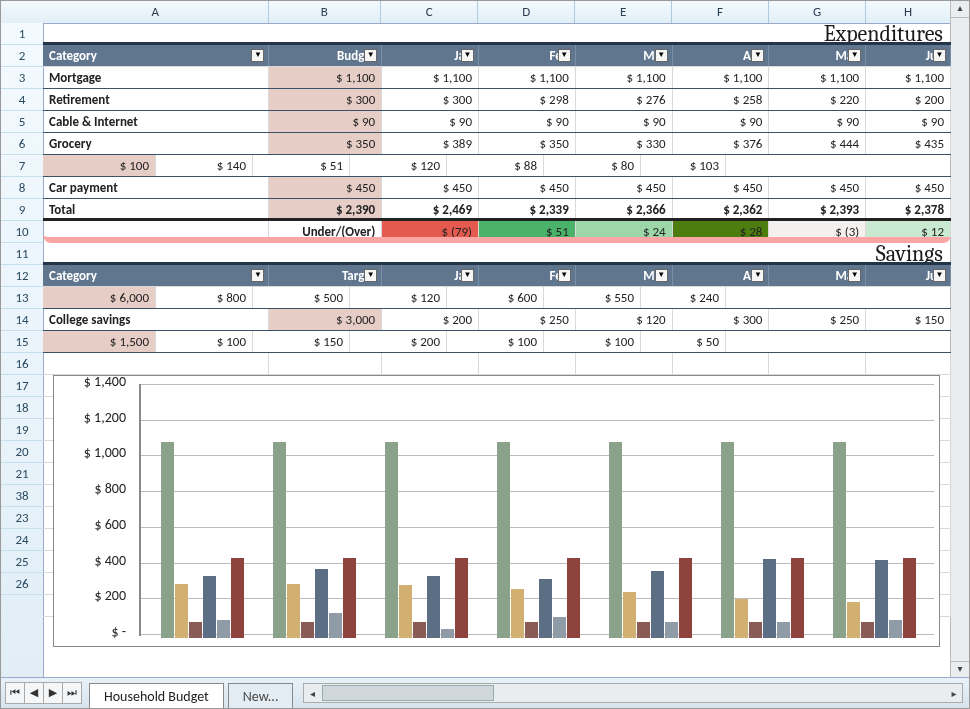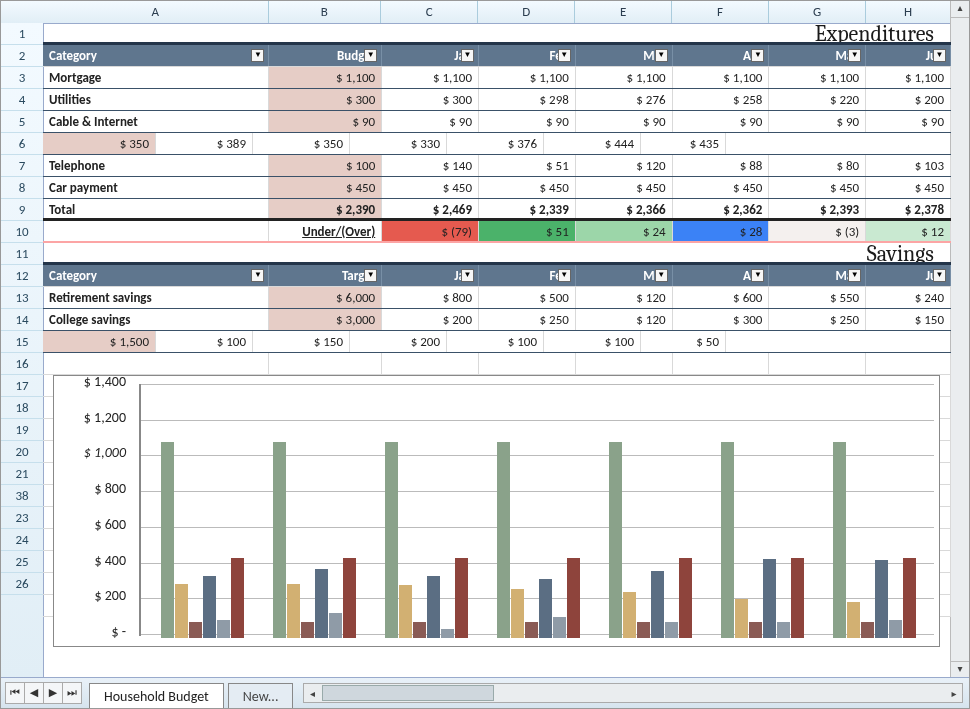--- a/index.html
+++ b/index.html
@@ -107,21 +107,21 @@
   .colG { width: 97px; text-align: right;}
   .colH { width: 85px; text-align: right;}
 
   .title-row {
     border-bottom: 3px solid #24354a;
   }
   .title-text {
     font-family: Cambria, Georgia, serif;
     font-size: 22px;
     text-align: right;
-    padding-right: 17px;
+    padding-right: 8px;
     color: #1a1a1a;
   }
   .header-row {
     background: #5f768e;
     color: #fff;
     font-weight: bold;
   }
   .header-row .c { border-right: 1px solid #788fa6; position:relative;}
   .filter {
     display:inline-block;
@@ -312,50 +312,50 @@
           <div class="c colA">Mortgage</div>
           <div class="c colB">$ 1,100</div>
           <div class="c colC">$ 1,100</div>
           <div class="c colD">$ 1,100</div>
           <div class="c colE">$ 1,100</div>
           <div class="c colF">$ 1,100</div>
           <div class="c colG">$ 1,100</div>
           <div class="c colH">$ 1,100</div>
         </div>
         <div class="row datarow">
-          <div class="c colA">Utilities</div>
+          <div class="c colA">Retirement</div>
           <div class="c colB">$ 300</div>
           <div class="c colC">$ 300</div>
           <div class="c colD">$ 298</div>
           <div class="c colE">$ 276</div>
           <div class="c colF">$ 258</div>
           <div class="c colG">$ 220</div>
           <div class="c colH">$ 200</div>
         </div>
         <div class="row datarow">
           <div class="c colA">Cable &amp; Internet</div>
           <div class="c colB">$ 90</div>
           <div class="c colC">$ 90</div>
           <div class="c colD">$ 90</div>
           <div class="c colE">$ 90</div>
           <div class="c colF">$ 90</div>
           <div class="c colG">$ 90</div>
           <div class="c colH">$ 90</div>
         </div>
         <div class="row datarow">
+          <div class="c colA">Grocery</div>
           <div class="c colB">$ 350</div>
           <div class="c colC">$ 389</div>
           <div class="c colD">$ 350</div>
           <div class="c colE">$ 330</div>
           <div class="c colF">$ 376</div>
           <div class="c colG">$ 444</div>
           <div class="c colH">$ 435</div>
         </div>
         <div class="row datarow">
-          <div class="c colA">Telephone</div>
           <div class="c colB">$ 100</div>
           <div class="c colC">$ 140</div>
           <div class="c colD">$ 51</div>
           <div class="c colE">$ 120</div>
           <div class="c colF">$ 88</div>
           <div class="c colG">$ 80</div>
           <div class="c colH">$ 103</div>
         </div>
         <div class="row datarow">
           <div class="c colA">Car payment</div>
@@ -373,27 +373,27 @@
       <div class="c colA">Total</div>
       <div class="c colB">$ 2,390</div>
       <div class="c colC">$ 2,469</div>
       <div class="c colD">$ 2,339</div>
       <div class="c colE">$ 2,366</div>
       <div class="c colF">$ 2,362</div>
       <div class="c colG">$ 2,393</div>
       <div class="c colH">$ 2,378</div>
     </div>
 
-    <div class="row under-row" style="border-bottom:2px solid #fca5a5;">
+    <div class="row under-row" style="border-bottom:6px solid #fca5a5;border-radius:8px;">
       <div class="c colA"></div>
       <div class="c colB">Under/(Over)</div>
       <div class="c colC" style="background:#e55a4f;">$ (79)</div>
       <div class="c colD" style="background:#4bb26a;">$ 51</div>
       <div class="c colE" style="background:#9cd6a9;">$ 24</div>
-      <div class="c colF" style="background:#3b82f6;">$ 28</div>
+      <div class="c colF" style="background:#4d7c0f;">$ 28</div>
       <div class="c colG" style="background:#f4f0ee;">$ (3)</div>
       <div class="c colH" style="background:#c9e9d1;">$ 12</div>
     </div>
 
     <div class="row title-row">
       <div class="c title-text" style="width:910px; border-right:none;">Savings</div>
     </div>
 
     <div class="row header-row">
       <div class="c colA"><span>Category</span><span class="filter">▼</span></div>
@@ -401,21 +401,20 @@
       <div class="c colC"><span>Jan</span><span class="filter">▼</span></div>
       <div class="c colD"><span>Feb</span><span class="filter">▼</span></div>
       <div class="c colE"><span>Mar</span><span class="filter">▼</span></div>
       <div class="c colF"><span>Apr</span><span class="filter">▼</span></div>
       <div class="c colG"><span>May</span><span class="filter">▼</span></div>
       <div class="c colH"><span>Jun</span><span class="filter">▼</span></div>
     </div>
 
     <div id="sav-rows">
         <div class="row datarow">
-          <div class="c colA">Retirement savings</div>
           <div class="c colB">$ 6,000</div>
           <div class="c colC">$ 800</div>
           <div class="c colD">$ 500</div>
           <div class="c colE">$ 120</div>
           <div class="c colF">$ 600</div>
           <div class="c colG">$ 550</div>
           <div class="c colH">$ 240</div>
         </div>
         <div class="row datarow">
           <div class="c colA">College savings</div>
@@ -560,21 +559,21 @@
             <div class="c colE"></div>
             <div class="c colF"></div>
             <div class="c colG"></div>
             <div class="c colH"></div>
           </div>
         </div>
       <div class="chartbox">
          <div class="chart-y-labels" id="yt">
             <div style="top: -8px;">$ 1,400</div>
             <div style="top: 27.7143px;">$ 1,200</div>
-            <div style="top: 63.4286px; font-style: italic;">$ 1,000</div>
+            <div style="top: 63.4286px;">$ 1,000</div>
             <div style="top: 99.1429px;">$ 800</div>
             <div style="top: 134.857px;">$ 600</div>
             <div style="top: 170.571px;">$ 400</div>
             <div style="top: 206.286px;">$ 200</div>
             <div style="top: 242px;">$ -</div>
           </div>
          <div class="plot" id="plot">
             <div class="hgrid" style="top: 0px;"></div>
             <div class="hgrid" style="top: 35.7143px;"></div>
             <div class="hgrid" style="top: 71.4286px;"></div>

